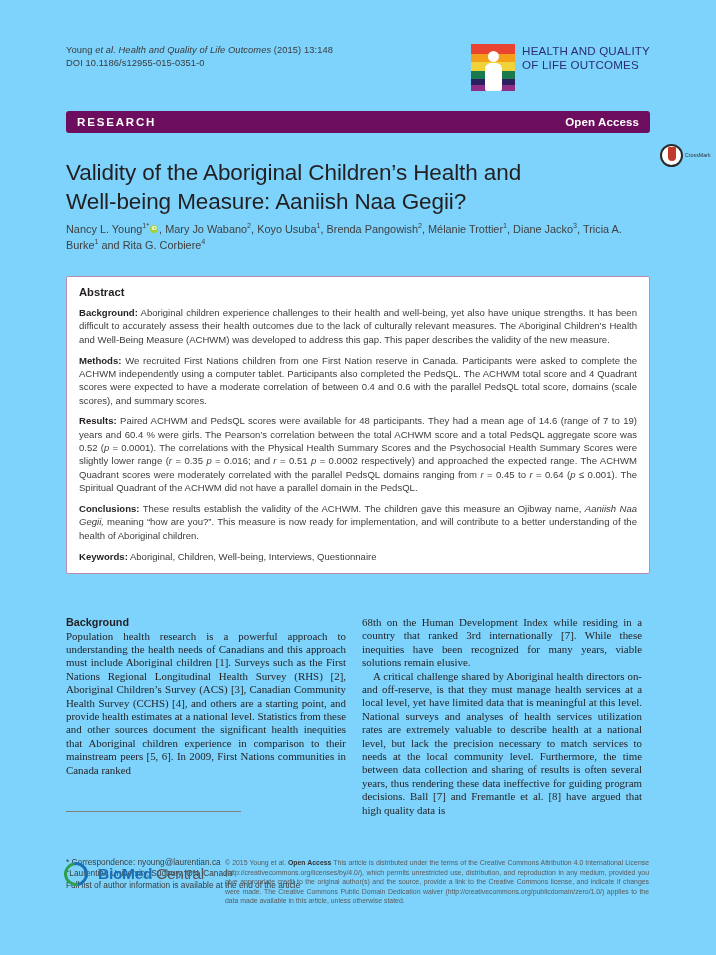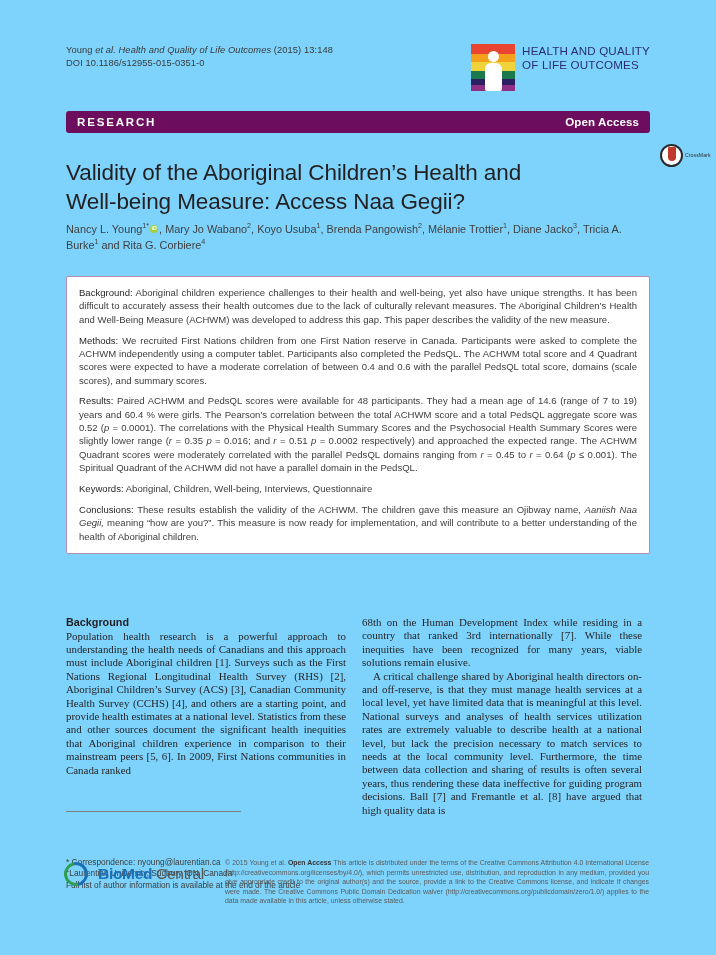--- a/index.html
+++ b/index.html
@@ -197,21 +197,21 @@
     margin-bottom: 8px;
   }
   .abs-p {
     font-size: 9.55px;
     line-height: 13.35px;
     color: #3c3c3c;
     margin: 0 0 7.5px 0;
     text-align: justify;
   }
   .abs-p:last-child { margin-bottom: 0; }
-  .abs-p b { color: #231f20; font-weight: normal; }
+  .abs-p b { color: #231f20; font-weight: bold; }
   .abs-p i { font-style: italic; }
 
   
   .body-cols {
     position: absolute;
     left: 66px; top: 616px;
     width: 584px;
     height: 210px;
     display: flex;
     gap: 16px;
@@ -318,52 +318,53 @@
         <div>OF LIFE OUTCOMES</div>
       </div>
     </div>
   </div>
 
   <div class="banner">
     <span class="banner-left">RESEARCH</span>
     <span class="banner-right">Open Access</span>
   </div>
 
-  <h1 class="title">Validity of the Aboriginal Children’s Health and Well-being Measure: Access Naa Gegii?</h1>
+  <h1 class="title">Validity of the Aboriginal Children’s Health and Well-being Measure: Aaniish Naa Gegii?</h1>
 
   <div class="crossmark">
     <div class="cm-circle"></div>
     <div class="cm-label">CrossMark</div>
   </div>
 
   <div class="authors">
     <span>Nancy L. Young</span><sup>1*</sup><span class="orcid"></span><span>, Mary Jo Wabano</span><sup>2</sup><span>, Koyo Usuba</span><sup>1</sup><span>, Brenda Pangowish</span><sup>2</sup><span>, Mélanie Trottier</span><sup>1</sup><span>, Diane Jacko</span><sup>3</sup><span>,</span>
     <span>Tricia A. Burke</span><sup>1</sup><span> and Rita G. Corbiere</span><sup>4</sup>
   </div>
 
   <div class="abstract">
+    <div class="abstract-title">Abstract</div>
 
     <p class="abs-p">
       <b>Background:</b><span> Aboriginal children experience challenges to their health and well-being, yet also have unique strengths. It has been difficult to accurately assess their health outcomes due to the lack of culturally relevant measures. The Aboriginal Children’s Health and Well-Being Measure (ACHWM) was developed to address this gap. This paper describes the validity of the new measure.</span>
     </p>
 
     <p class="abs-p">
       <b>Methods:</b><span> We recruited First Nations children from one First Nation reserve in Canada. Participants were asked to complete the ACHWM independently using a computer tablet. Participants also completed the PedsQL. The ACHWM total score and 4 Quadrant scores were expected to have a moderate correlation of between 0.4 and 0.6 with the parallel PedsQL total score, domains (scale scores), and summary scores.</span>
     </p>
 
     <p class="abs-p">
       <b>Results:</b><span> Paired ACHWM and PedsQL scores were available for 48 participants. They had a mean age of 14.6 (range of 7 to 19) years and 60.4 % were girls. The Pearson’s correlation between the total ACHWM score and a total PedsQL aggregate score was 0.52 (</span><i>p</i><span> = 0.0001). The correlations with the Physical Health Summary Scores and the Psychosocial Health Summary Scores were slightly lower range (</span><i>r</i><span> = 0.35 </span><i>p</i><span> = 0.016; and </span><i>r</i><span> = 0.51 </span><i>p</i><span> = 0.0002 respectively) and approached the expected range. The ACHWM Quadrant scores were moderately correlated with the parallel PedsQL domains ranging from </span><i>r</i><span> = 0.45 to </span><i>r</i><span> = 0.64 (</span><i>p</i><span> ≤ 0.001). The Spiritual Quadrant of the ACHWM did not have a parallel domain in the PedsQL.</span>
     </p>
 
     <p class="abs-p">
+      <b>Conclusions:</b><span> These results establish the validity of the ACHWM. The children gave this measure an Ojibway name, </span><i>Aaniish Naa Gegii,</i><span> meaning “how are you?”. This measure is now ready for implementation, and will contribute to a better understanding of the health of Aboriginal children.</span>
+    </p>
+
+    <p class="abs-p">
       <b>Keywords:</b><span> Aboriginal, Children, Well-being, Interviews, Questionnaire</span>
-    </p>
-
-    <p class="abs-p">
-      <b>Conclusions:</b><span> These results establish the validity of the ACHWM. The children gave this measure an Ojibway name, </span><i>Aaniish Naa Gegii,</i><span> meaning “how are you?”. This measure is now ready for implementation, and will contribute to a better understanding of the health of Aboriginal children.</span>
     </p>
   </div>
 
   <div class="body-cols">
     <div class="col">
       <div class="sec-head">Background</div>
       <p class="body-p">Population health research is a powerful approach to understanding the health needs of Canadians and this approach must include Aboriginal children [1]. Surveys such as the First Nations Regional Longitudinal Health Survey (RHS) [2], Aboriginal Children’s Survey (ACS) [3], Canadian Community Health Survey (CCHS) [4], and others are a starting point, and provide health estimates at a national level. Statistics from these and other sources document the significant health inequities that Aboriginal children experience in comparison to their mainstream peers [5, 6]. In 2009, First Nations communities in Canada ranked</p>
     </div>
     <div class="col">
       <p class="body-p">68th on the Human Development Index while residing in a country that ranked 3rd internationally [7]. While these inequities have been recognized for many years, viable solutions remain elusive.</p>

